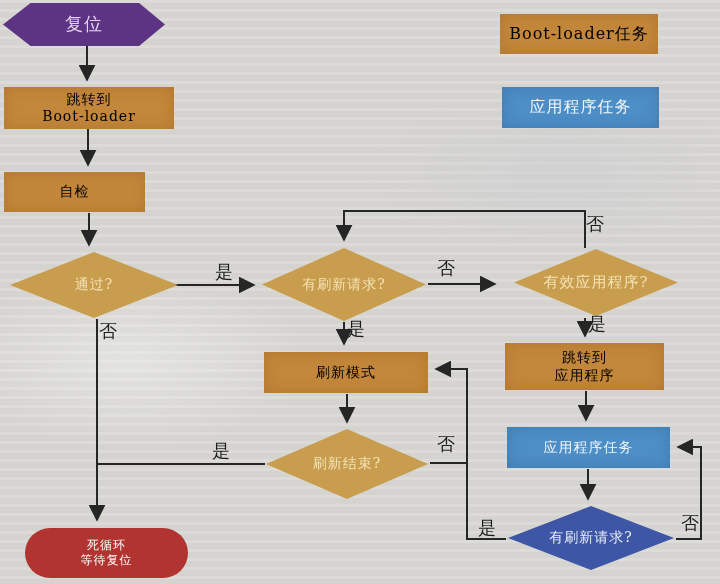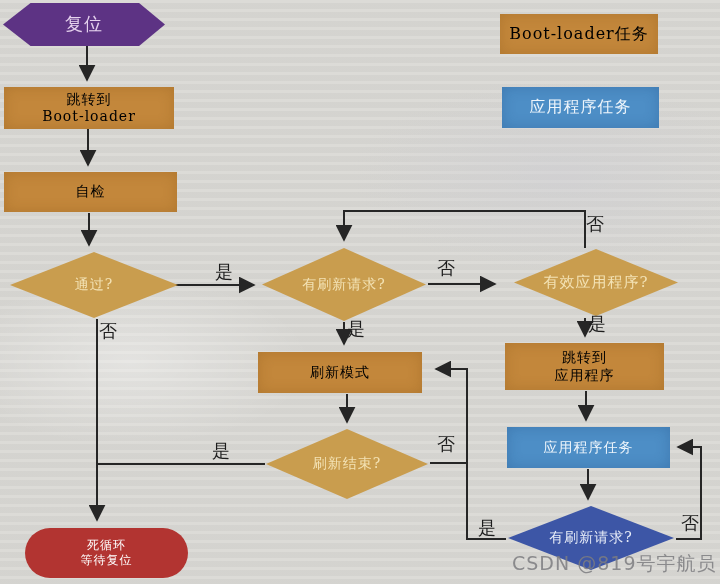--- a/index.html
+++ b/index.html
@@ -89,29 +89,29 @@
     <polyline points="506,539 467,539 467,369 436,369" marker-end="url(#arr)"></polyline>
     <line x1="430" y1="463" x2="467" y2="463"></line>
     <line x1="347" y1="394" x2="347" y2="422" marker-end="url(#arr)"></line>
   </svg>
 
   <div class="node hexagon" style="left:3px; top:3px; width:162px; height:43px;text-align:right;">复位</div>
 
   <div class="node box-boot" style="left:4px; top:87px; width:170px; height:42px;">跳转到
 Boot-loader</div>
 
-  <div class="node box-boot" style="left:4px; top:172px; width:173px; height:40px;">自检</div>
+  <div class="node box-boot" style="left:4px; top:172px; width:141px; height:40px;">自检</div>
 
   <div class="node diamond dia-boot" style="left:10px; top:252px; width:168px; height:66px;">通过?</div>
 
   <div class="node diamond dia-boot" style="left:262px; top:248px; width:164px; height:73px;">有刷新请求?</div>
 
   <div class="node diamond dia-boot" style="left:514px; top:249px; width:164px; height:67px; font-size:15px;">有效应用程序?</div>
 
-  <div class="node box-boot" style="left:258px; top:352px; width:164px; height:41px;">刷新模式</div>
+  <div class="node box-boot" style="left:264px; top:352px; width:164px; height:41px;">刷新模式</div>
 
   <div class="node diamond dia-boot" style="left:266px; top:429px; width:162px; height:70px;">刷新结束?</div>
 
   <div class="node box-boot" style="left:505px; top:343px; width:159px; height:47px;">跳转到
 应用程序</div>
 
   <div class="node box-app" style="left:507px; top:427px; width:163px; height:41px;">应用程序任务</div>
 
   <div class="node diamond dia-app" style="left:508px; top:506px; width:166px; height:64px;">有刷新请求?</div>
 
@@ -125,15 +125,14 @@
   <span class="edge-label" style="left:595px; top:224px;">否</span>
   <span class="edge-label" style="left:597px; top:324px;">是</span>
   <span class="edge-label" style="left:446px; top:444px;">否</span>
   <span class="edge-label" style="left:221px; top:451px;">是</span>
   <span class="edge-label" style="left:487px; top:528px;">是</span>
   <span class="edge-label" style="left:690px; top:523px;">否</span>
 
   <div class="legend-box box-boot" style="left:500px; top:14px; width:158px; height:40px;">Boot-loader任务</div>
   <div class="legend-box box-app" style="left:502px; top:87px; width:157px; height:41px;">应用程序任务</div>
 
-  <div id="watermark">CSDN @819号宇航员</div>
 
 </div>
 
 </body></html>

